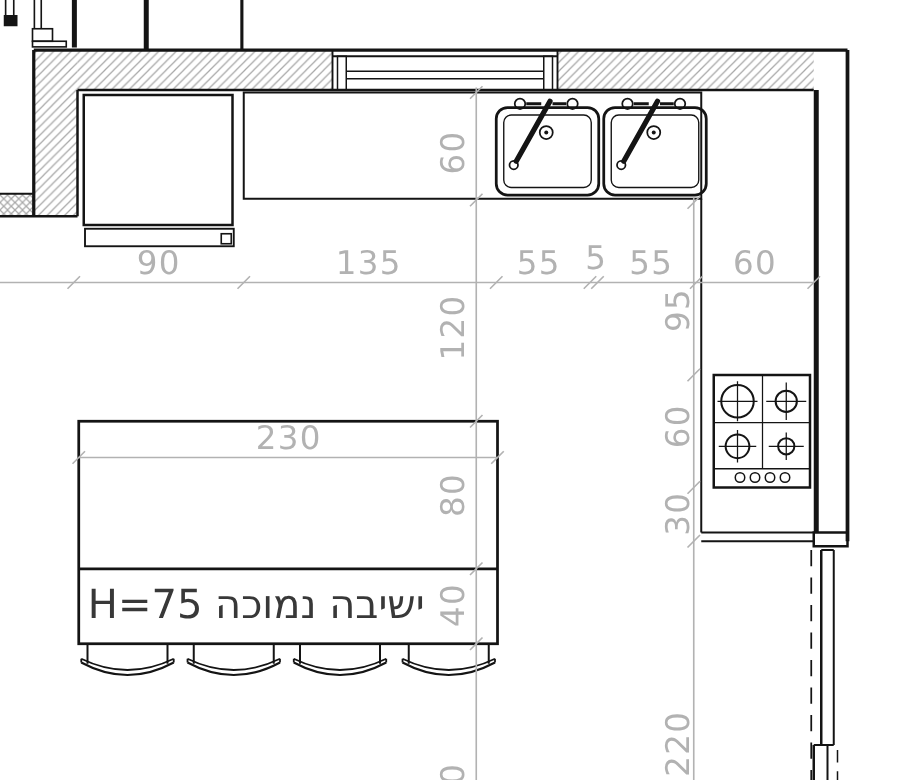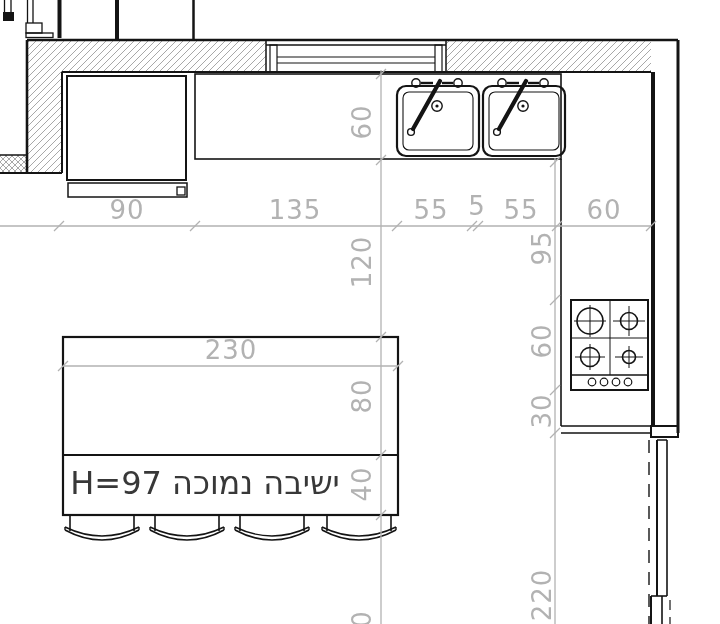--- a/index.html
+++ b/index.html
@@ -183,14 +183,14 @@
     <text class="dimtxt" text-anchor="middle" x="551" y="341" transform="rotate(-90 551 341)">60</text>
     <text class="dimtxt" text-anchor="middle" x="551" y="411" transform="rotate(-90 551 411)">30</text>
     <text class="dimtxt" text-anchor="middle" x="551" y="595" transform="rotate(-90 551 595)">220</text>
 
     <path class="dim" d="M63,366 H398"></path>
     <path class="dim" d="M58,371 L68,361 M393,371 L403,361"></path>
     <text class="dimtxt" x="231" y="359" text-anchor="middle">230</text>
   </g>
 </svg>
 
-<div class="island-label">ישיבה נמוכה H=97</div>
+<div class="island-label">ישיבה נמוכה H=75</div>
 </div>
 
 </body></html>

